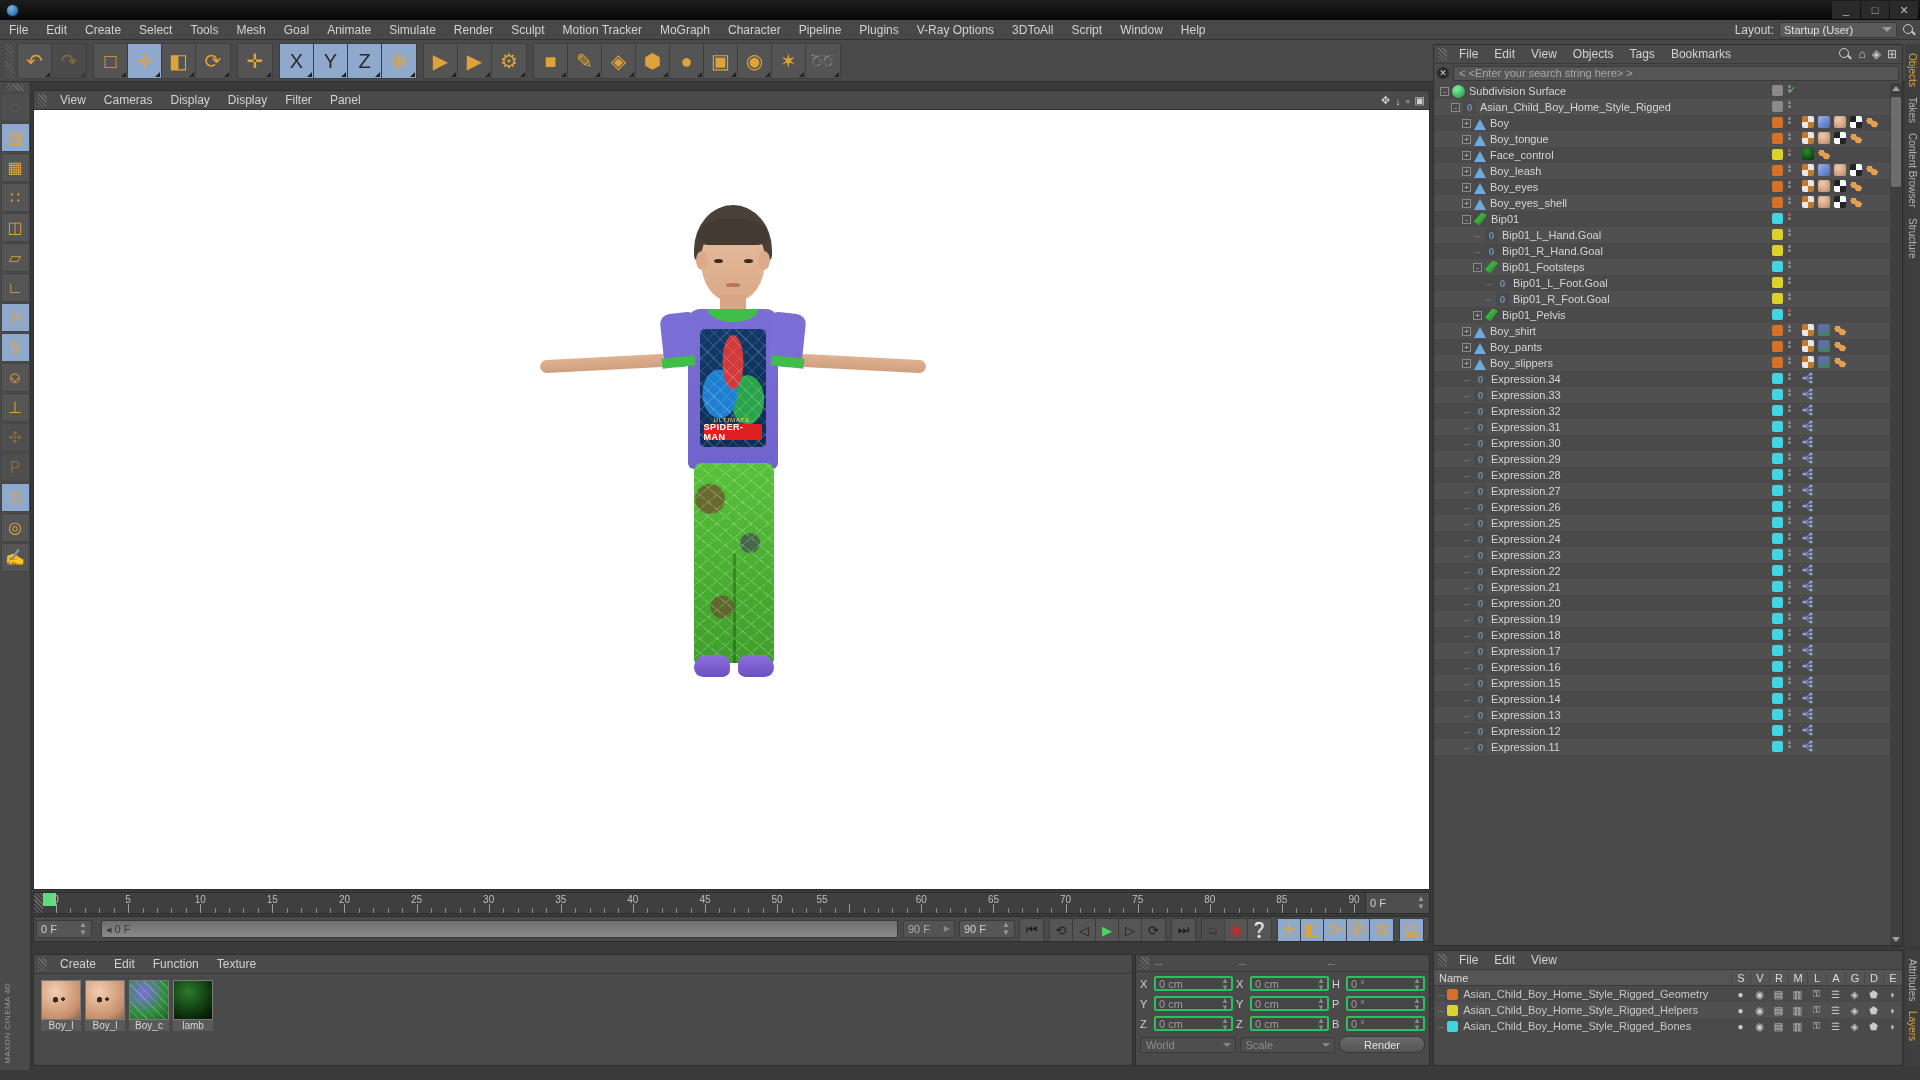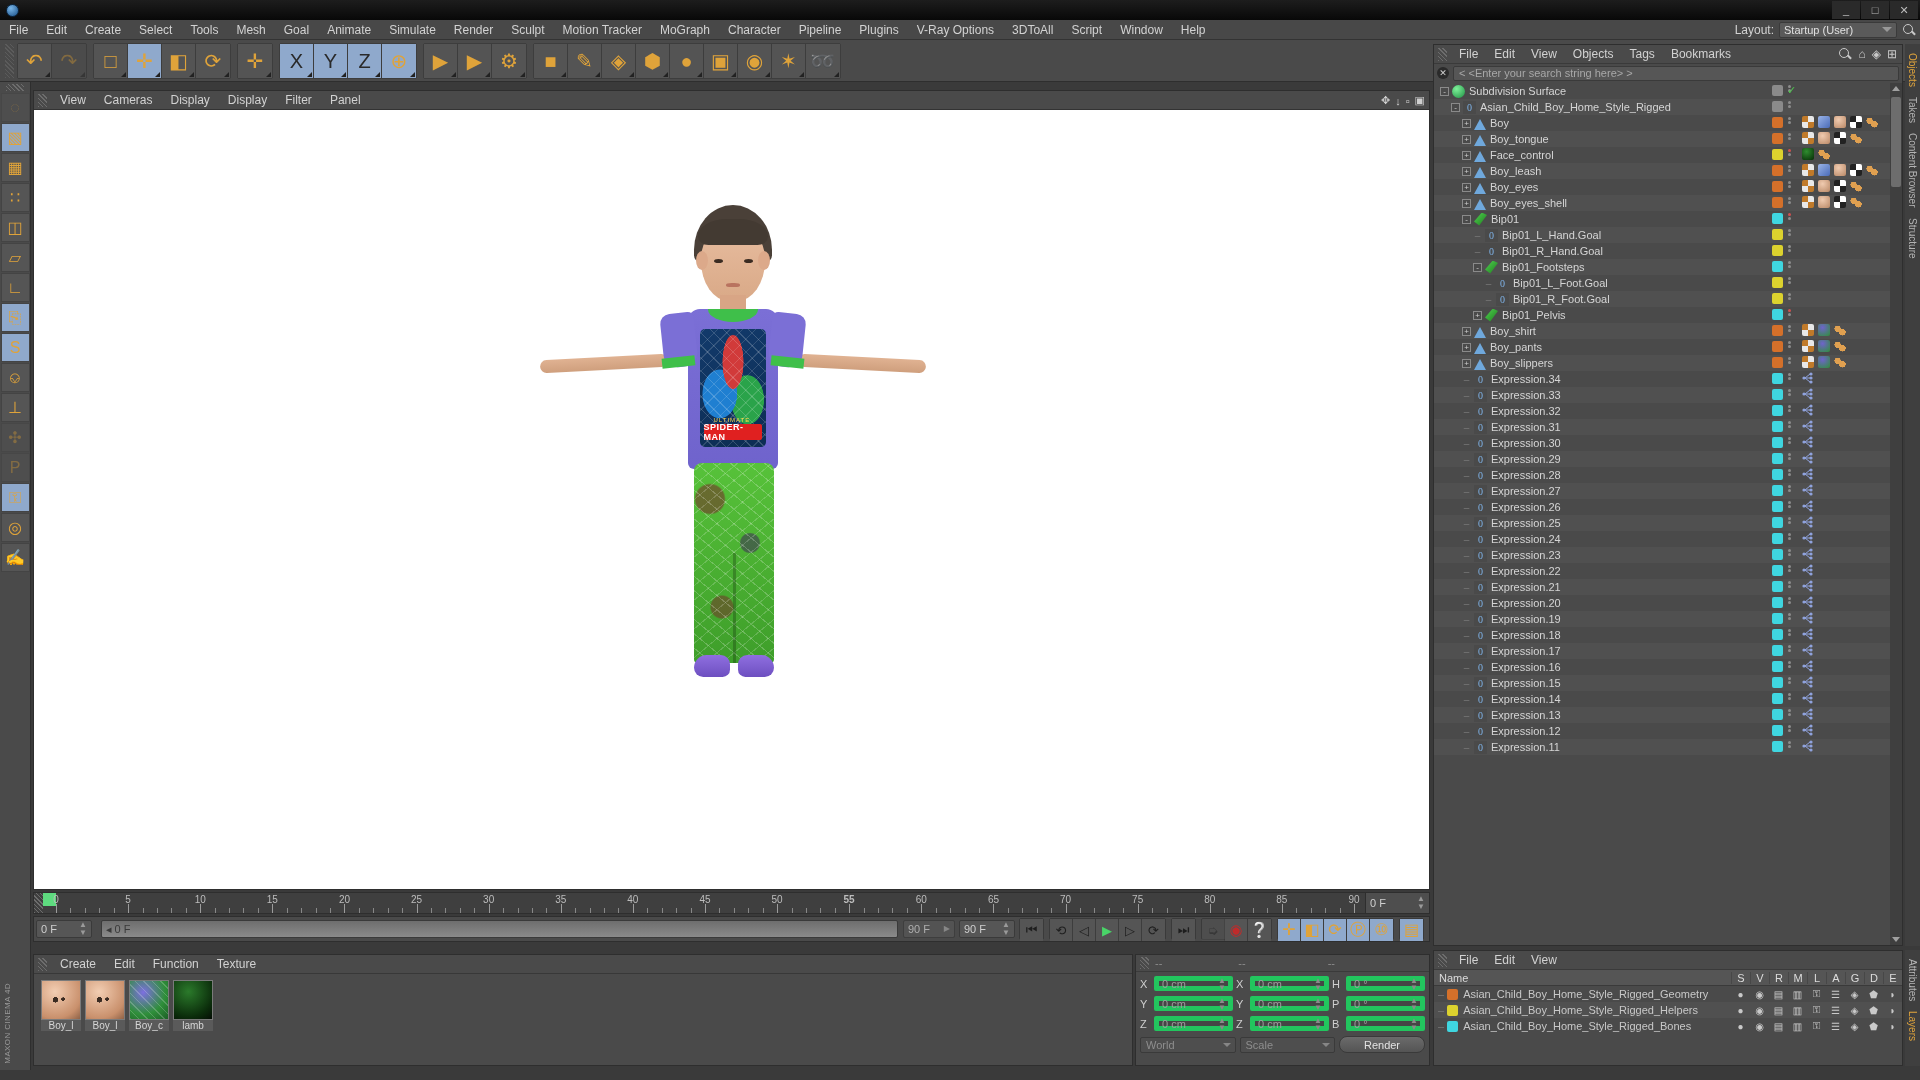--- a/index.html
+++ b/index.html
@@ -247,21 +247,21 @@
   .co-head { height: 17px; display: flex; align-items: center; border-bottom: 1px solid #3a3a3a; }
   .co-head .g { width: 9px; height: 12px; margin: 0 4px;
     background-image: repeating-linear-gradient(45deg,#6d6d6d 0 1px,transparent 1px 3px); }
   .co-head .dash { font-size: 11px; color: #8e8e8e; }
   .co-head .dash.a { margin-left: 2px; }
   .co-head .dash.b { margin-left: 76px; }
   .co-head .dash.c { margin-left: 82px; }
   .co-rows { padding: 3px 4px 0 4px; }
   .co-row { display: flex; align-items: center; height: 17px; margin-bottom: 3px; gap: 3px; }
   .co-lab { width: 11px; font-size: 11px; color: #cfcfcf; text-align: left; }
-  .co-in { flex: 1; height: 15px; background: #454545; border: 5px solid #22c55e; border-radius: 2px;
+  .co-in { flex: 1; height: 15px; background: #454545; border: 2px solid #22c55e; border-radius: 2px;
     font-size: 11px; color: #9e9e9e; display: flex; align-items: center; padding: 0 3px; position: relative; }
   .co-in .sp { position: absolute; right: 2px; color: #8a8a8a; font-size: 8px; line-height: 7px; text-align: center; }
   .co-foot { display: flex; gap: 4px; padding: 1px 4px 0 4px; align-items: center; }
   .co-sel { flex: 1; height: 16px; background: #4e4e4e; border: 1px solid #3a3a3a; border-radius: 2px;
     font-size: 11px; color: #8e8e8e; display: flex; align-items: center; padding: 0 5px; position: relative; }
   .co-sel .arrow { position: absolute; right: 4px; width: 0; height: 0;
     border-left: 4px solid transparent; border-right: 4px solid transparent; border-top: 4px solid #868686; }
   .co-apply { width: 86px; height: 17px; border-radius: 8px; background: linear-gradient(#6b6b6b,#545454);
     border: 1px solid #3a3a3a; font-size: 11px; color: #e2e2e2;
     display: flex; align-items: center; justify-content: center; }
@@ -678,21 +678,21 @@
         <div class="tick" style="left: 690.844px;"></div>
         <div class="tick" style="left: 705.267px;"></div>
         <div class="tick" style="left: 719.689px;"></div>
         <div class="tick maj" style="left: 734.111px;"></div>
         <div class="num" style="left: 734.111px;">50</div>
         <div class="tick" style="left: 748.533px;"></div>
         <div class="tick" style="left: 762.956px;"></div>
         <div class="tick" style="left: 777.378px;"></div>
         <div class="tick" style="left: 791.8px;"></div>
         <div class="tick maj" style="left: 806.222px;"></div>
-        <div class="num" style="left: 806px; font-weight: bold;">55</div>
+        <div class="num" style="left: 779px;">55</div>
         <div class="tick" style="left: 820.644px;"></div>
         <div class="tick" style="left: 835.067px;"></div>
         <div class="tick" style="left: 849.489px;"></div>
         <div class="tick" style="left: 863.911px;"></div>
         <div class="tick maj" style="left: 878.333px;"></div>
         <div class="num" style="left: 878.333px;">60</div>
         <div class="tick" style="left: 892.756px;"></div>
         <div class="tick" style="left: 907.178px;"></div>
         <div class="tick" style="left: 921.6px;"></div>
         <div class="tick" style="left: 936.022px;"></div>

